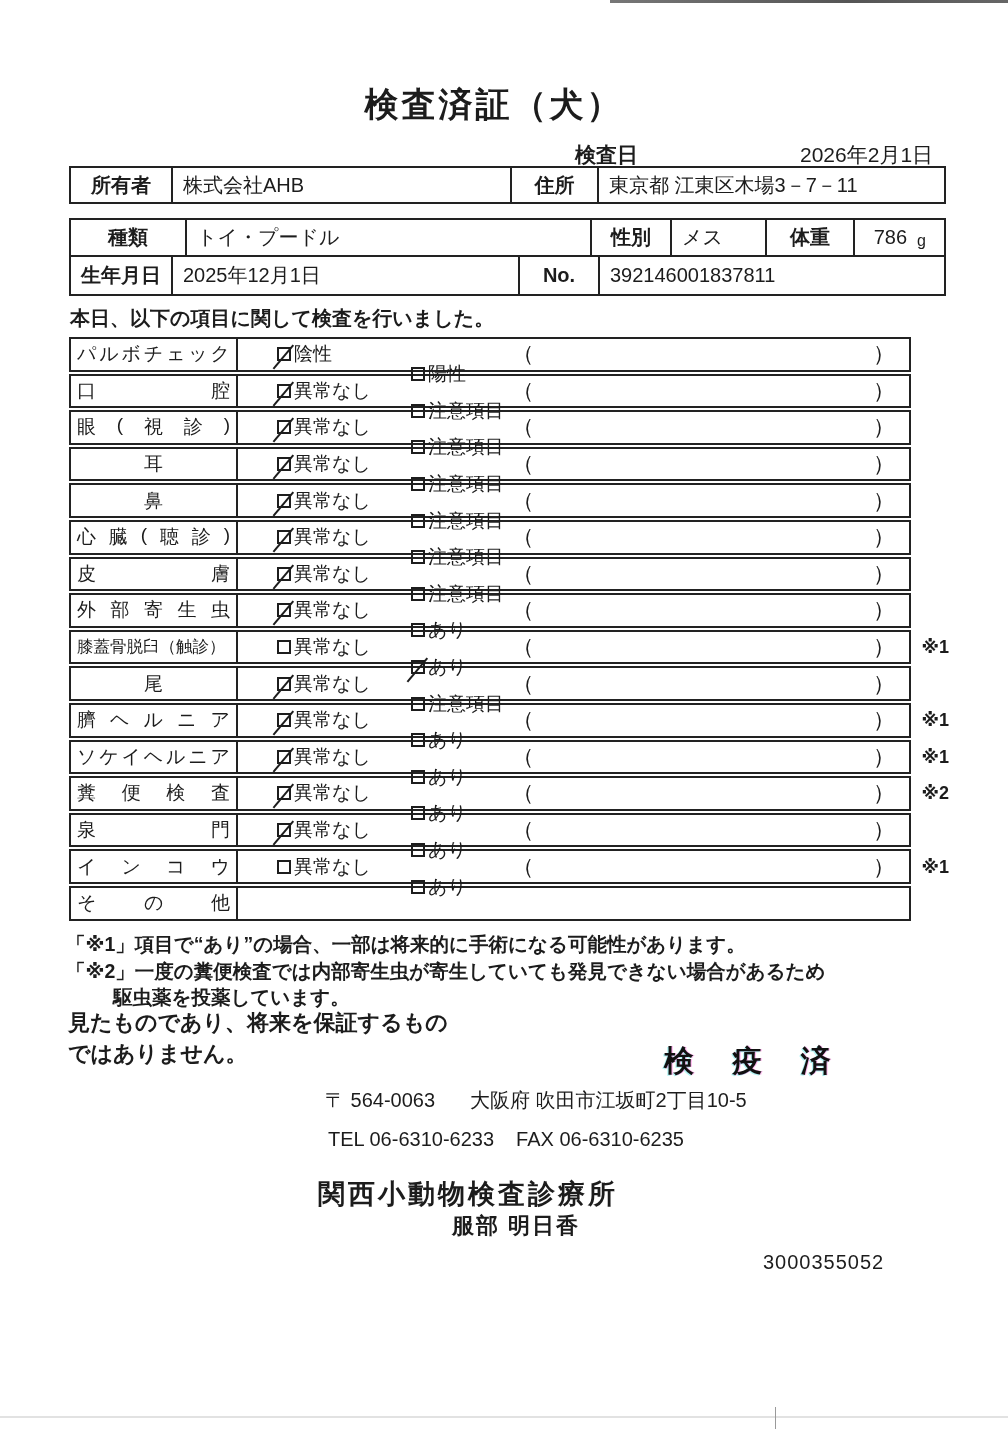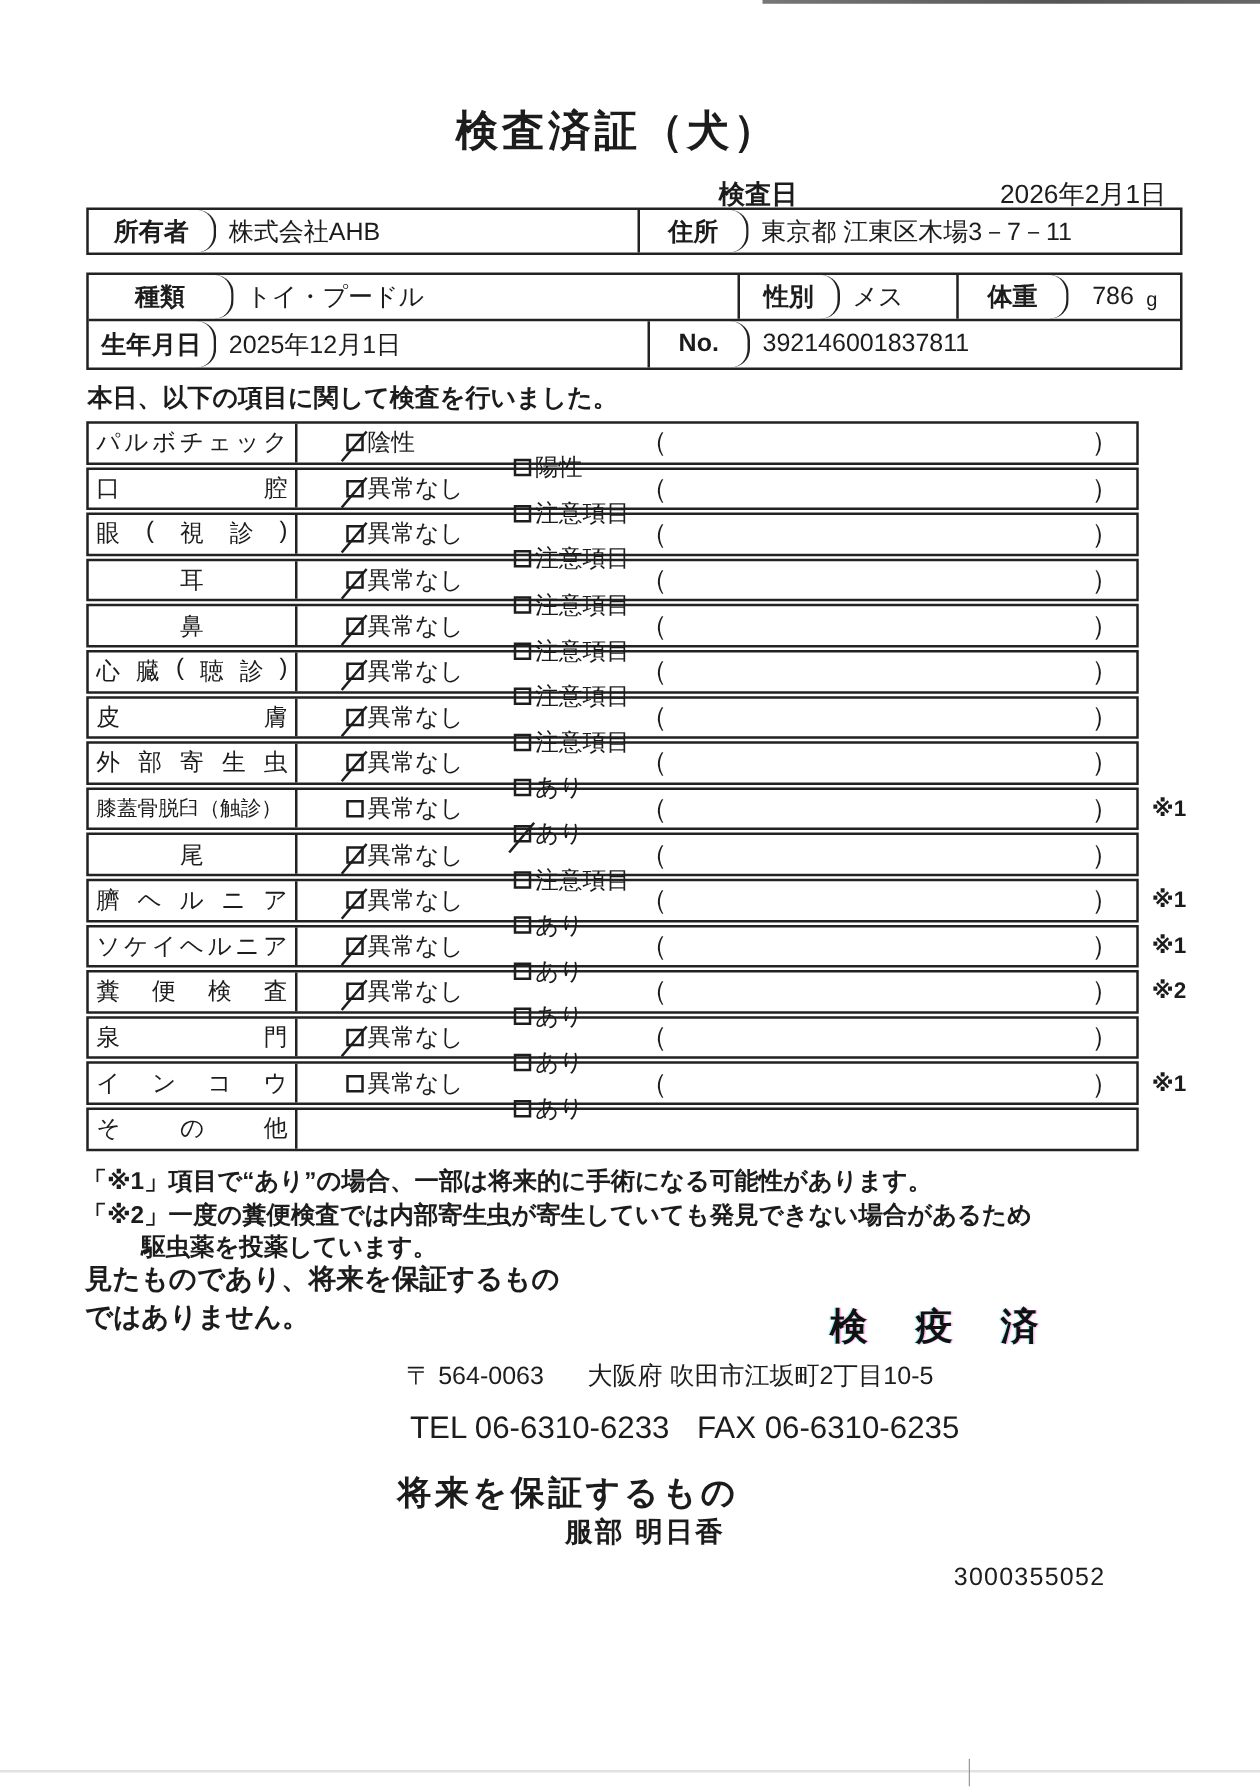--- a/index.html
+++ b/index.html
@@ -25,21 +25,21 @@
     font-size:34px; font-weight:600; letter-spacing:3px;
   }
 
   
   .insp-date-label { left:575px; top:141px; font-size:21px; font-weight:600; }
   .insp-date-value { left:800px; top:141px; font-size:21px; font-weight:500; }
 
   
   .htable { border:2px solid #222; display:flex; align-items:stretch; background:#fff; }
   .hcell { display:flex; align-items:center; font-size:20px; font-weight:500; }
-  .hcell.lab { justify-content:center; font-weight:600;border-radius:15px; }
+  .hcell.lab { justify-content:center; font-weight:600; }
   .hcell.val { padding-left:10px; }
   .bR { border-right:2px solid #222; }
 
   .owner-table { left:69px; top:166px; width:877px; height:38px; }
   .pet-table   { left:69px; top:218px; width:877px; height:78px; border:2px solid #222; background:#fff; }
   .pet-row { display:flex; height:37px; }
   .pet-row.first { border-bottom:2px solid #222; }
   .weight-val { justify-content:flex-end; padding-right:18px; }
   .weight-unit { font-size:16px; margin-left:10px; padding-top:6px; }
 
@@ -86,21 +86,21 @@
   .stamp {
     left:664px; top:1041px; font-size:30px; font-weight:600; letter-spacing:15px;
     color:#111;
     text-shadow:1.2px 0 0 rgba(255,0,200,.28), -1.2px 0.5px 0 rgba(0,220,220,.30);
     white-space:nowrap;
   }
 
   
   .postal-line { left:325px; top:1087px; font-size:20px; font-weight:500; display:flex; }
   .postal-code { width:145px; }
-  .tel-line { left:328px; top:1128px; font-size:25px; font-weight:500; display:flex; gap:22px; }
+  .tel-line { left:328px; top:1128px; font-size:20px; font-weight:500; display:flex; gap:22px; }
   .clinic-name { left:318px; top:1176px; font-size:27px; font-weight:600; letter-spacing:3px; }
   .vet-name { left:452px; top:1211px; font-size:22px; font-weight:600; letter-spacing:2px; }
   .serial-number { left:763px; top:1251px; font-size:20px; font-weight:500; letter-spacing:1px; }
 </style>
 </head>
 <body>
 
 <div class="abs scan-line-top"></div>
 <div class="abs scan-line-bottom"></div>
 <div class="abs scan-tick-bottom"></div>
@@ -484,15 +484,15 @@
 <div class="abs stamp">検 疫 済</div>
 
 <div class="abs postal-line">
   <span class="postal-code">〒 564-0063</span>
   <span>大阪府 吹田市江坂町2丁目10-5</span>
 </div>
 <div class="abs tel-line">
   <span>TEL 06-6310-6233</span>
   <span>FAX 06-6310-6235</span>
 </div>
-<div class="abs clinic-name">将来を保証するもの</div>
+<div class="abs clinic-name">関西小動物検査診療所</div>
 <div class="abs vet-name">服部 明日香</div>
 <div class="abs serial-number">3000355052</div>
 
 </body></html>

